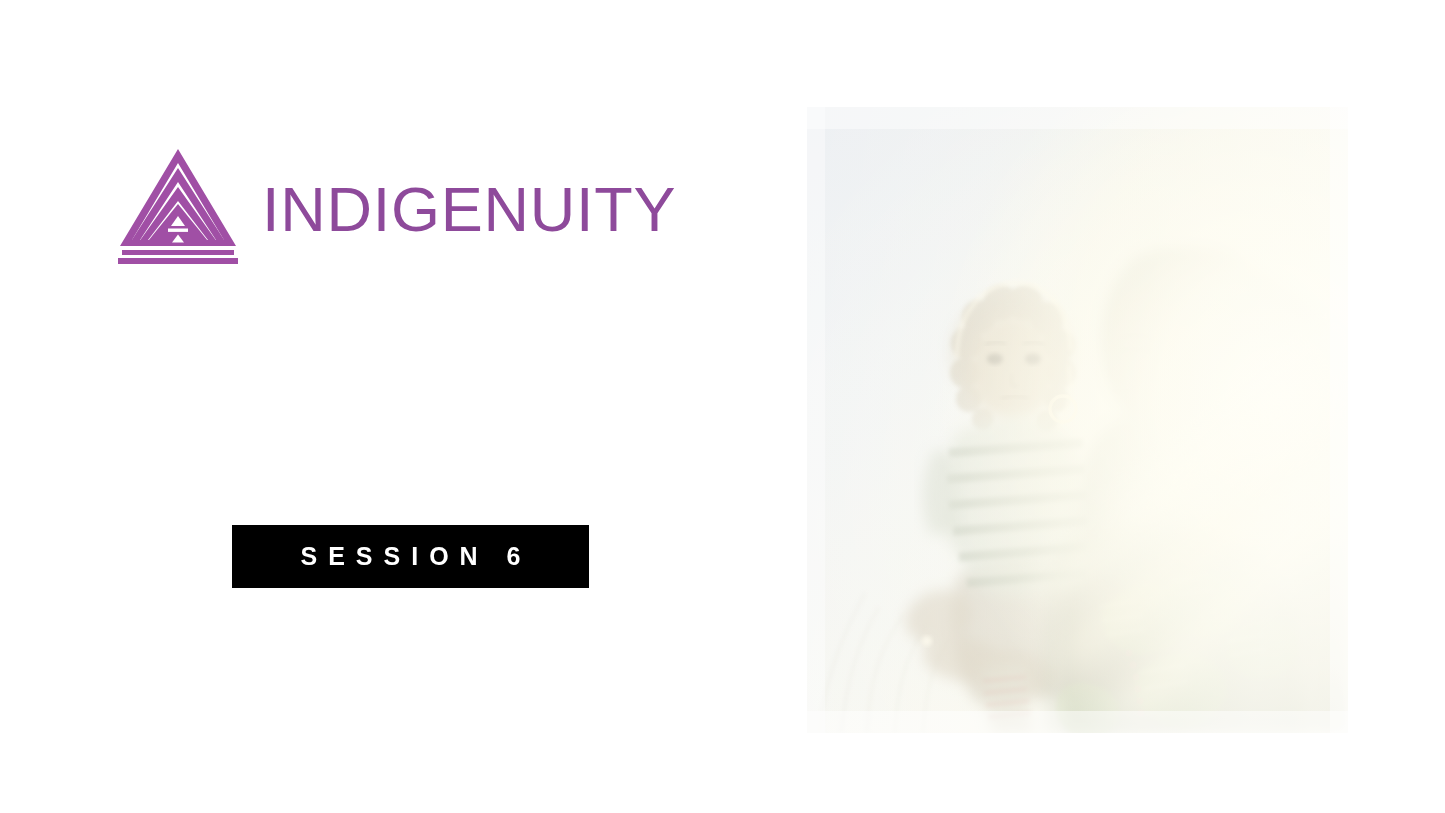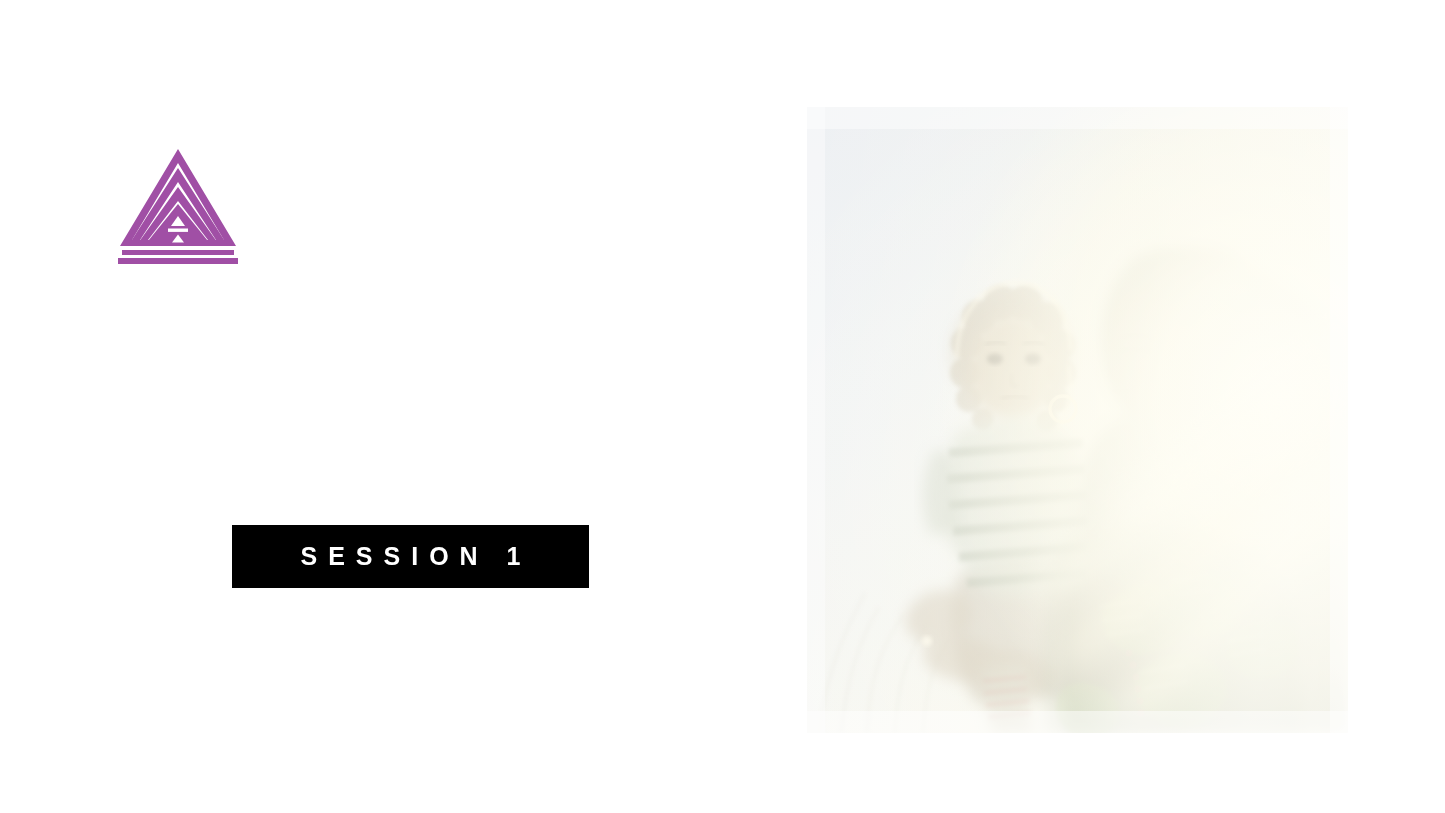--- a/index.html
+++ b/index.html
@@ -144,25 +144,26 @@
           </g>
 
           <g fill="#FFFFFF">
             <path d="M66 70 L73 80 L59 80 Z"></path>
             <rect x="56" y="82.5" width="20" height="3.4"></rect>
             <path d="M66 88.5 L72 96.5 L60 96.5 Z"></path>
           </g>
         </svg>
       </span>
 
+      <span class="logo-wordmark">INDIGENUITY</span>
     </div>
 
 
     <div class="session-badge">
-      <span class="session-badge-label">SESSION 1</span>
+      <span class="session-badge-label">SESSION 6</span>
     </div>
 
   </div>
 
   <div class="photo-frame">
     <svg class="photo-svg" viewBox="0 0 541 626" xmlns="http://www.w3.org/2000/svg" preserveAspectRatio="xMidYMid slice" aria-hidden="true">
       <defs>
 
         <linearGradient id="sky" x1="0" y1="0" x2="0.35" y2="1">
           <stop offset="0%" stop-color="#E6EAEE"></stop>

